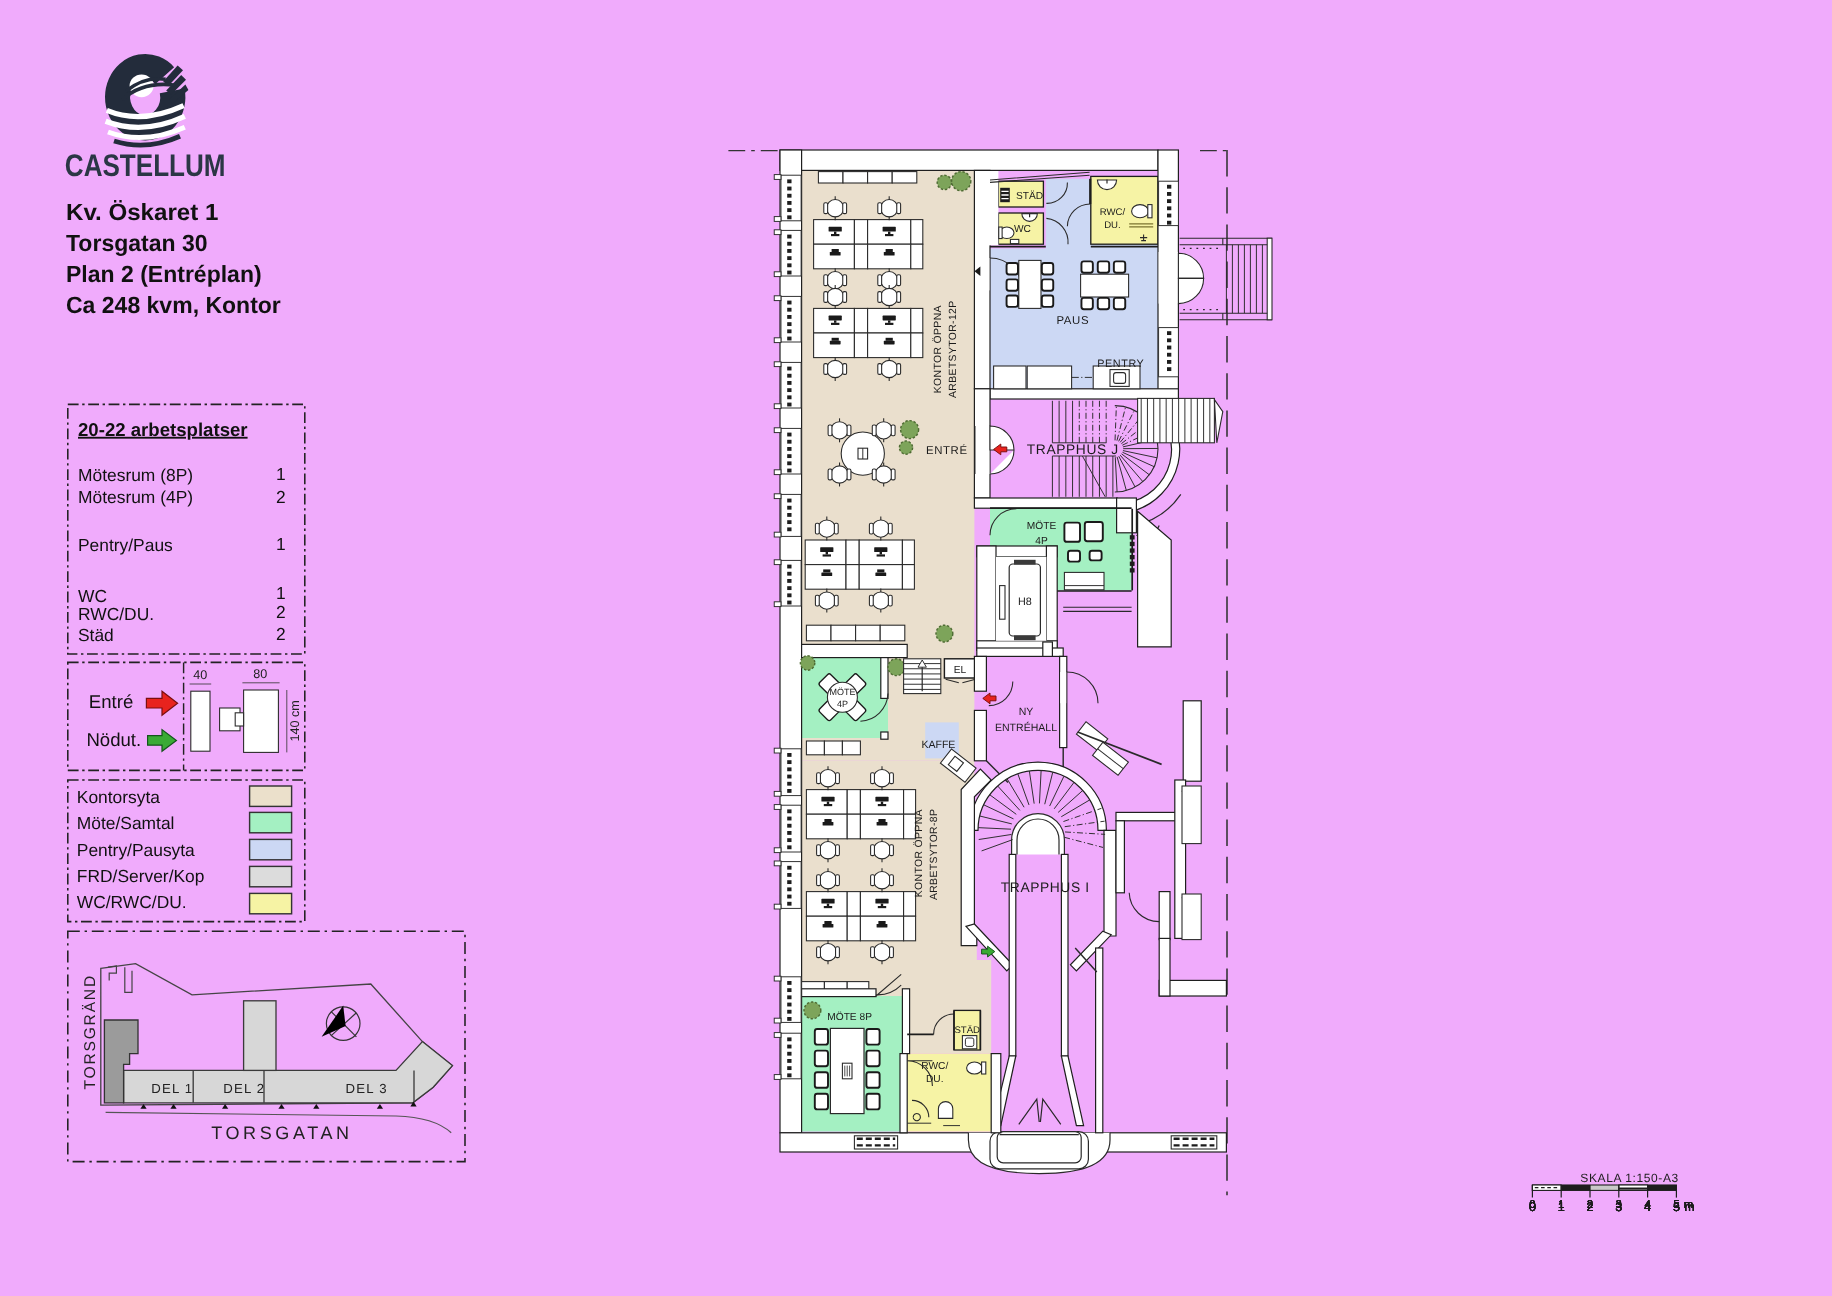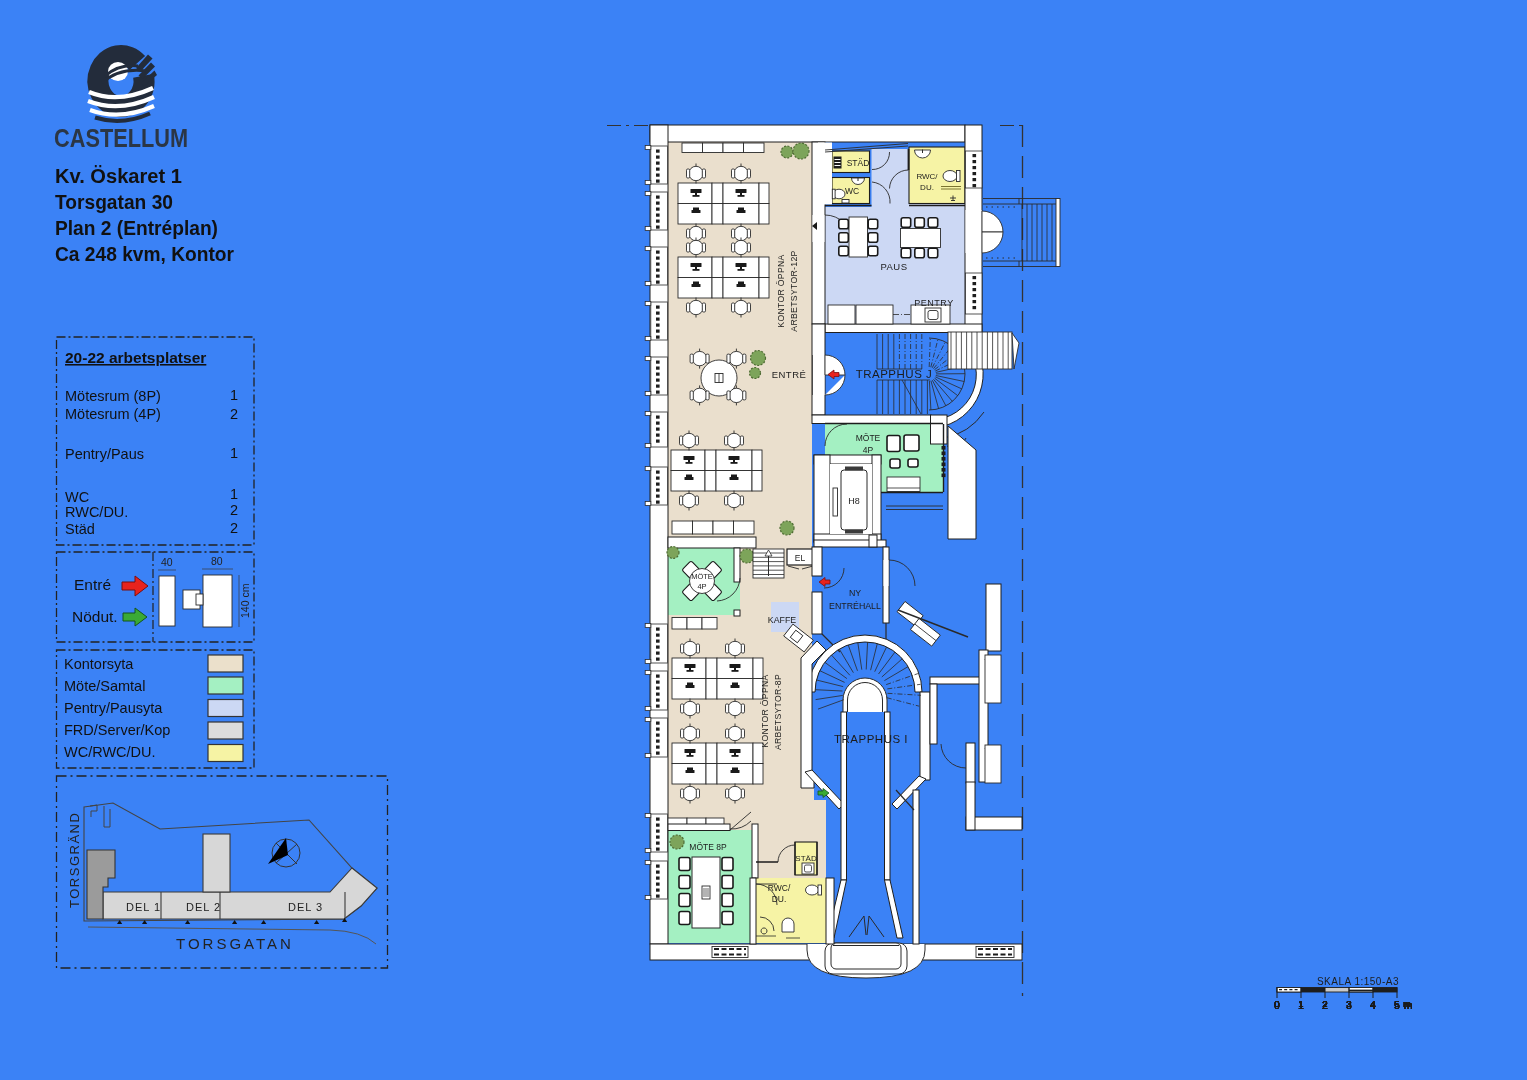--- a/index.html
+++ b/index.html
@@ -1,16 +1,16 @@
 <!DOCTYPE html>
 <html><head>
 <meta charset="utf-8">
 <style>
   html,body{margin:0;padding:0;background:#fff;}
-  #page{position:relative;width:1527px;height:1080px;background:#3b82f6;overflow:hidden;
+  #page{position:relative;width:1527px;height:1080px;background:#f0abfc;overflow:hidden;
         font-family:"Liberation Sans", sans-serif;}
   svg text{font-family:"Liberation Sans", sans-serif;}
   .w{fill:#fff;stroke:#1f1f1f;stroke-width:1;}
   .tn{fill:none;stroke:#3a3a3a;stroke-width:0.7;}
   .fw{fill:#fff;stroke:#2a2a2a;stroke-width:0.9;}
 </style>
 </head>
 <body>
 <div id="page">
 <svg width="1527" height="1080" viewBox="0 0 1527 1080">

